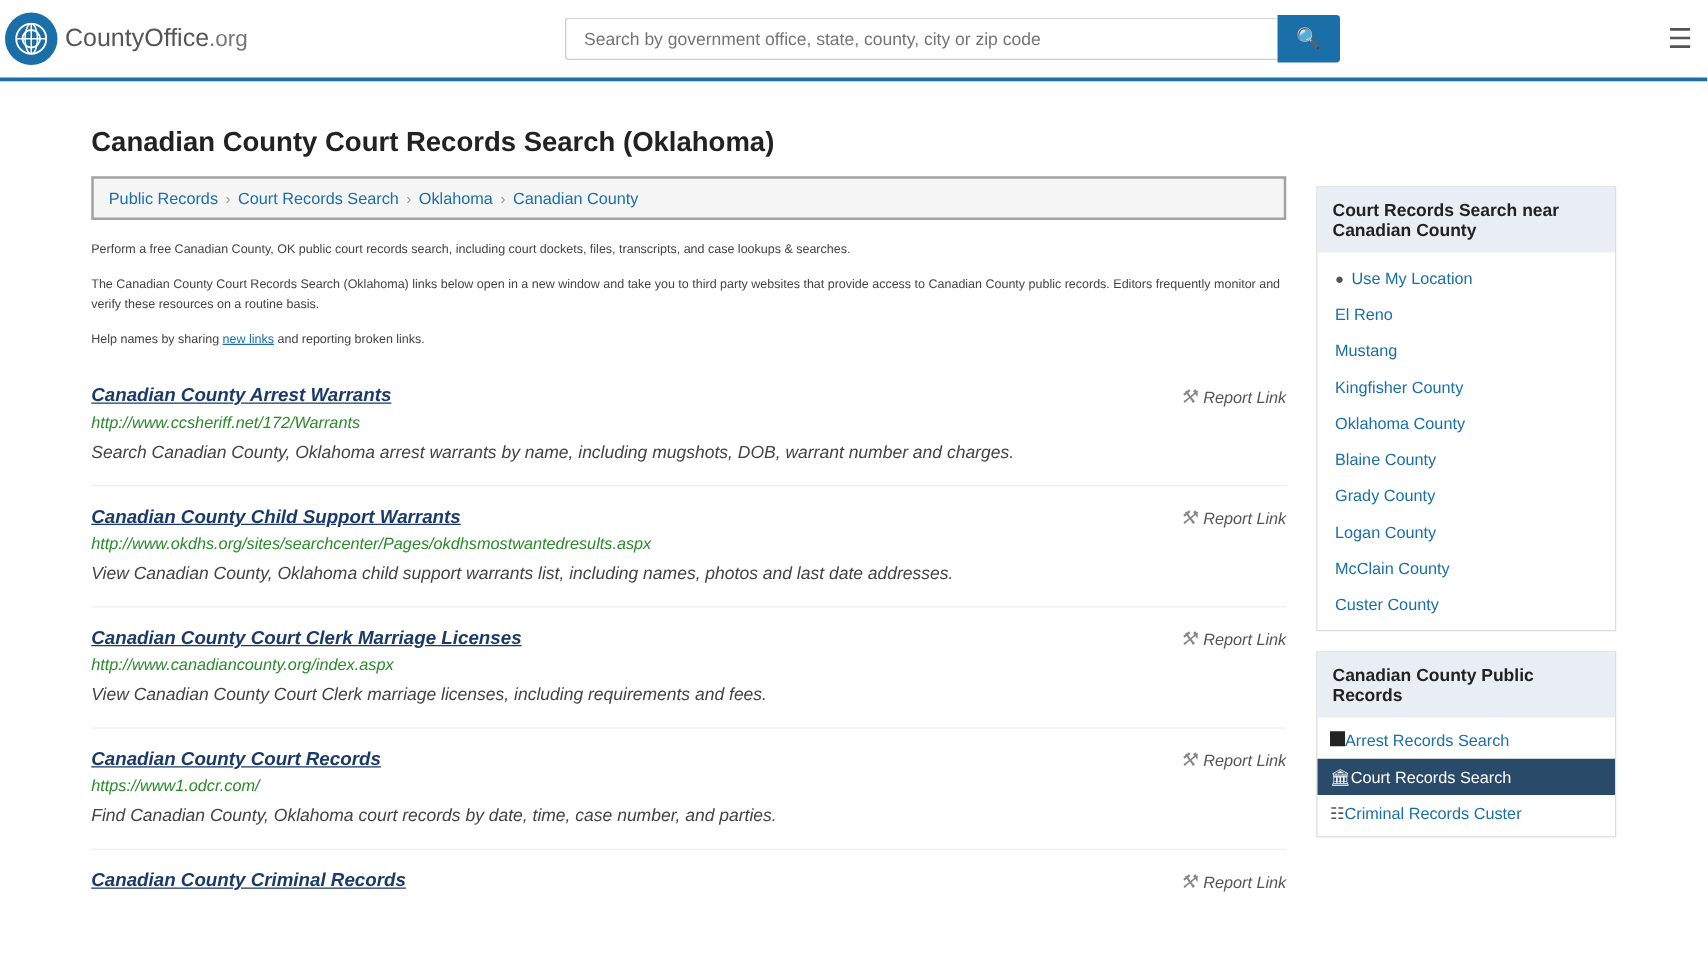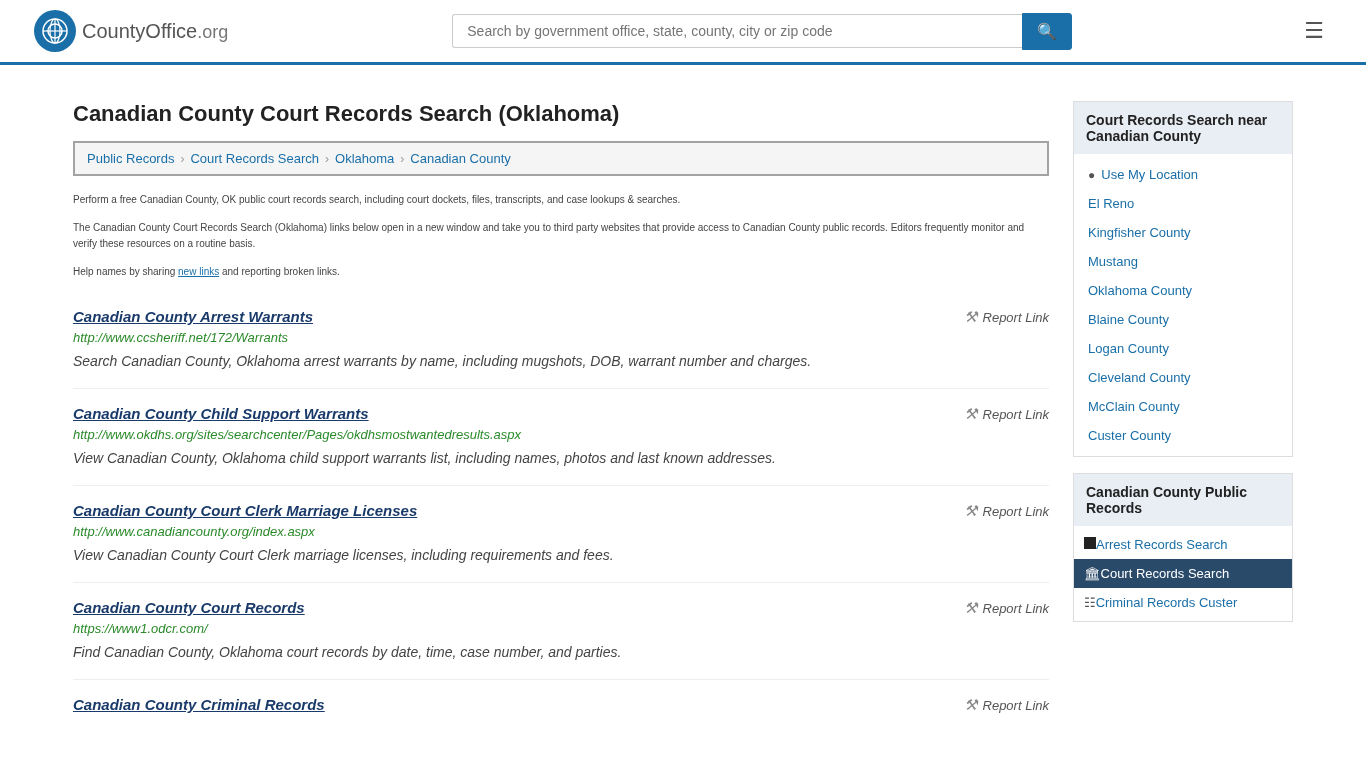--- a/index.html
+++ b/index.html
@@ -2,21 +2,21 @@
 <html><head>
   <meta charset="utf-8">
   <style>
     * { box-sizing: border-box; margin: 0; padding: 0; }
     body { font-family: Arial, sans-serif; font-size: 14px; color: #333; background: #fff; }
 
     
     #header {
       background: #fff;
       border-bottom: 3px solid #1a6fa8;
-      padding: 10px 34px;
+      padding: 10px 4px;
       display: flex;
       align-items: center;
       justify-content: space-between;
     }
     #logo-area {
       display: flex;
       align-items: center;
       gap: 6px;
     }
     #logo-circle {
@@ -77,22 +77,23 @@
       max-width: 1260px;
       margin: 0 auto;
       padding: 36px 20px;
       display: flex;
       gap: 24px;
     }
     #content {
       flex: 1;
     }
     #sidebar {
-      width: 220px;
+      width: 240px;
       flex-shrink: 0;
+      margin-top: 48px;
     }
 
     
     #page-title {
       font-size: 22px;
       font-weight: bold;
       color: #222;
       margin-bottom: 14px;
     }
 
@@ -295,21 +296,21 @@
 
       <div class="record-item">
         <div class="record-header">
           <span class="record-title">Canadian County Child Support Warrants</span>
           <span class="report-link">
             <span class="report-icon">⚒</span>
             <span>Report Link</span>
           </span>
         </div>
         <div class="record-url">http://www.okdhs.org/sites/searchcenter/Pages/okdhsmostwantedresults.aspx</div>
-        <div class="record-desc">View Canadian County, Oklahoma child support warrants list, including names, photos and last known addresses.</div>
+        <div class="record-desc">View Canadian County, Oklahoma child support warrants list, including names, photos and last date addresses.</div>
       </div>
 
       <div class="record-item">
         <div class="record-header">
           <span class="record-title">Canadian County Court Clerk Marriage Licenses</span>
           <span class="report-link">
             <span class="report-icon">⚒</span>
             <span>Report Link</span>
           </span>
         </div>
@@ -345,26 +346,26 @@
   <div id="sidebar">
 
     <div class="sidebar-section">
       <div class="sidebar-section-header">Court Records Search near Canadian County</div>
       <div class="sidebar-links">
         <a class="sidebar-link location-pin" href="#">
           <span class="pin-icon">●</span>
           <span>Use My Location</span>
         </a>
         <a class="sidebar-link" href="#">El Reno</a>
+        <a class="sidebar-link" href="#">Mustang</a>
         <a class="sidebar-link" href="#">Kingfisher County</a>
-        <a class="sidebar-link" href="#">Mustang</a>
         <a class="sidebar-link" href="#">Oklahoma County</a>
         <a class="sidebar-link" href="#">Blaine County</a>
+        <a class="sidebar-link" href="#">Grady County</a>
         <a class="sidebar-link" href="#">Logan County</a>
-        <a class="sidebar-link" href="#">Cleveland County</a>
         <a class="sidebar-link" href="#">McClain County</a>
         <a class="sidebar-link" href="#">Custer County</a>
       </div>
     </div>
 
     <div class="sidebar-section">
       <div class="sidebar-section-header">Canadian County Public Records</div>
       <div class="sidebar-public-links">
         <a class="sidebar-pub-link" href="#">
           <span class="pub-icon">

